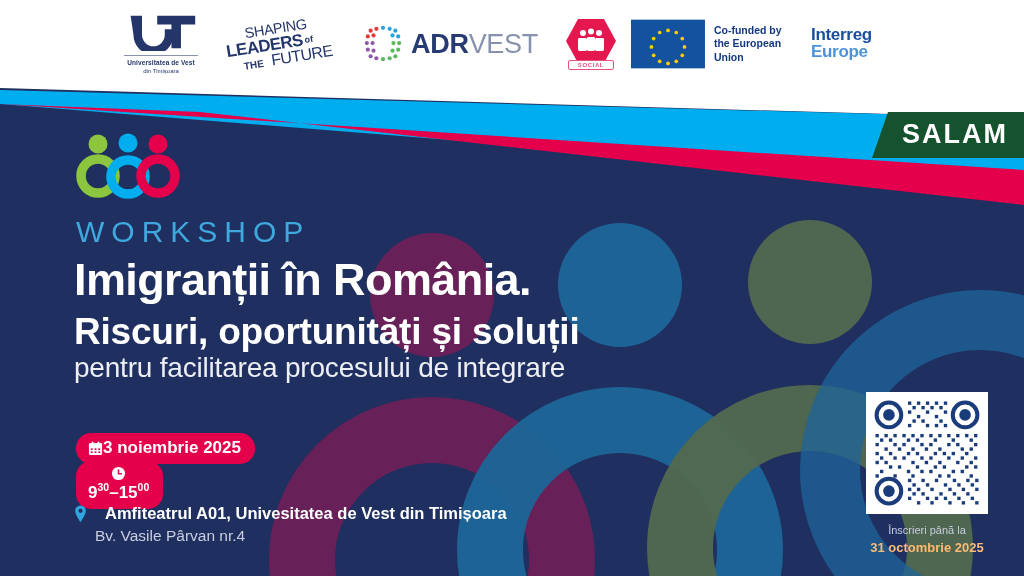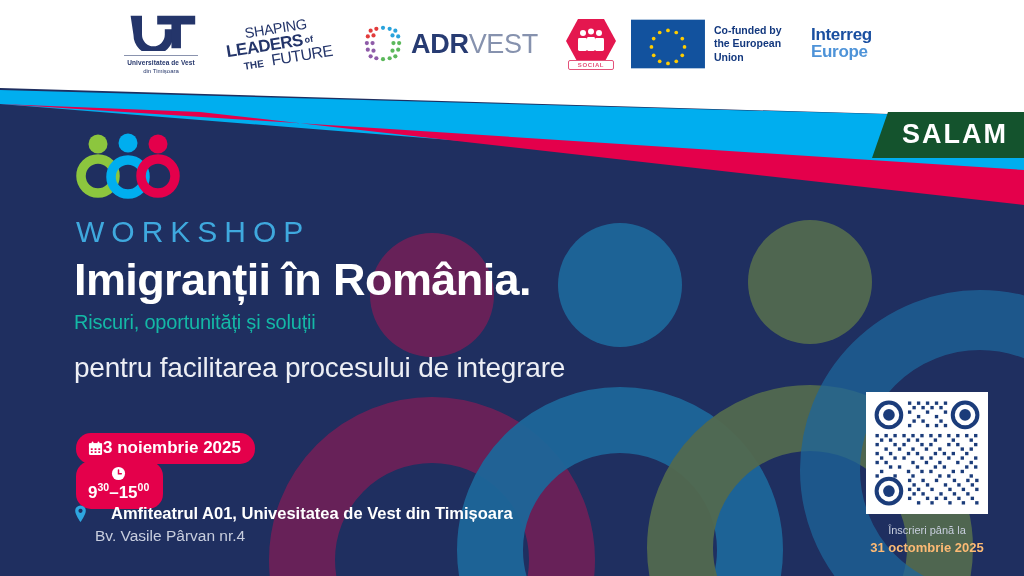--- a/index.html
+++ b/index.html
@@ -70,40 +70,40 @@
   .kicker{
     position:absolute;left:76px;top:215px;
     color:#3FA9DE;font-size:30px;font-weight:normal;letter-spacing:7px;
   }
   .title{
     position:absolute;left:74px;top:254px;
     color:#fff;font-size:45px;font-weight:bold;letter-spacing:-.6px;
   }
   .sub1{
     position:absolute;left:74px;top:311px;
-    color:#14b8a6;font-size:20px;font-weight:400;letter-spacing:-.2px;
+    color:#ffffff;font-size:37px;font-weight:700;letter-spacing:-.2px;
   }
   .sub2{
     position:absolute;left:74px;top:352px;
     color:#EDEFF5;font-size:28px;font-weight:300;letter-spacing:-.2px;
   }
 
   .pill{
     position:absolute;display:inline-flex;align-items:center;
     background:#E4004B;color:#fff;border-radius:15px;
     padding:5px 14px 6px 12px;font-size:17px;font-weight:bold;white-space:nowrap;
   }
   .pill-date{left:76px;top:433px;}
   .pill-time{left:76px;top:461px;flex-direction:column;}
   .pill sup{font-size:10.5px;vertical-align:super;font-weight:bold;}
 
   .venue{
     position:absolute;left:74px;top:504px;
     color:#fff;font-size:16.5px;font-weight:bold;
-    display:flex;align-items:center;gap:24px;
+    display:flex;align-items:center;gap:18px;
   }
   .addr{
     position:absolute;left:95px;top:527px;
     color:#C8CEDE;font-size:15.5px;font-weight:300;
   }
 
   
   .qrbox{position:absolute;left:866px;top:392px;width:122px;height:122px;background:#fff;padding:5px;box-sizing:border-box;}
   .qr-cap1{position:absolute;left:866px;top:524px;width:122px;text-align:center;color:#C8CEDE;font-size:11px;font-weight:300;}
   .qr-cap2{position:absolute;left:866px;top:540px;width:122px;text-align:center;color:#fdba74;font-size:13px;font-weight:bold;}

